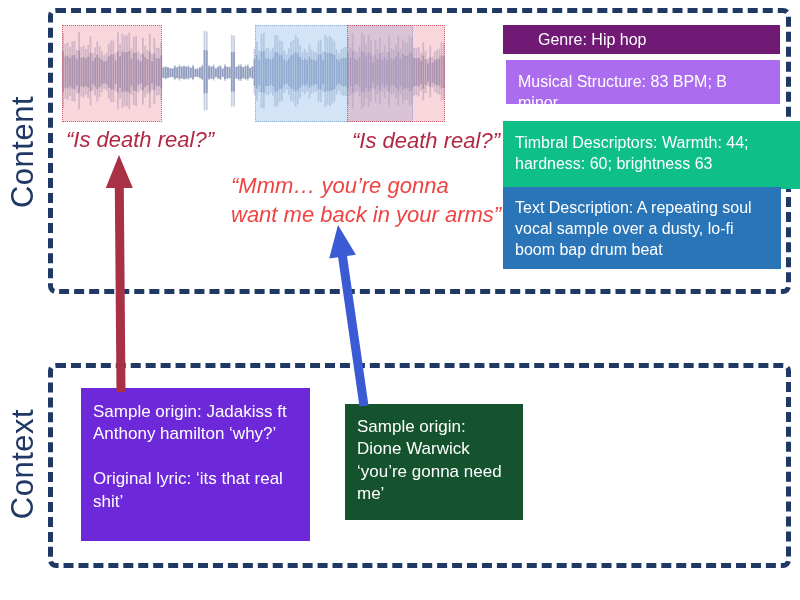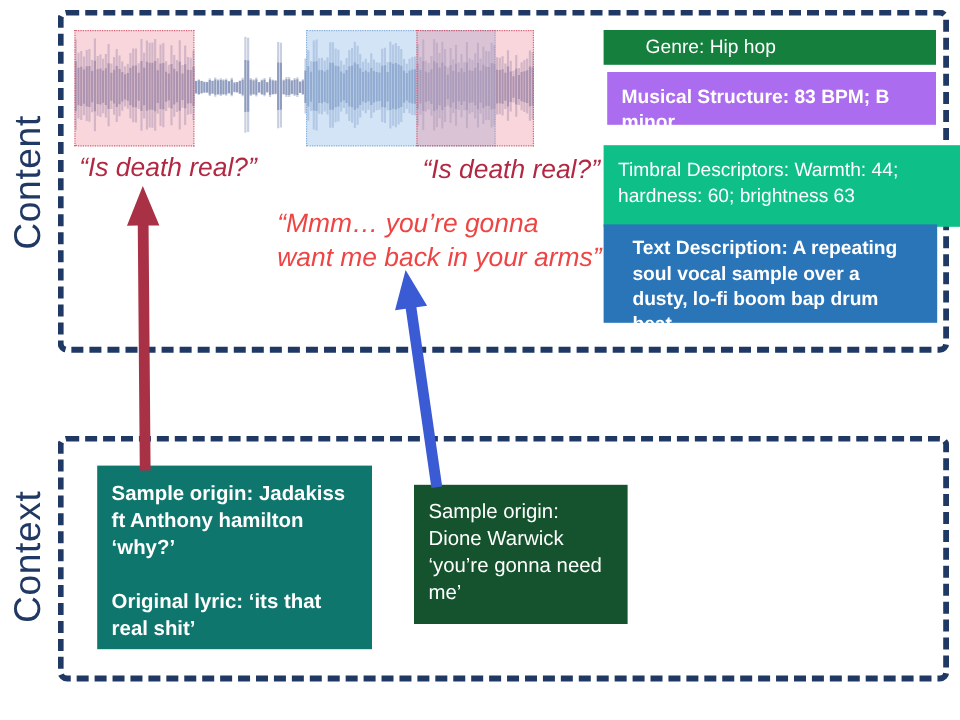--- a/index.html
+++ b/index.html
@@ -21,23 +21,23 @@
   .wave-region.red{background:rgba(233,128,142,0.32);border:1px dotted rgba(205,80,100,0.85);}
   .wave-region.blue{background:rgba(148,190,234,0.42);border:1px dotted rgba(130,170,215,0.9);}
 
   .lyric{position:absolute;font-style:italic;font-size:22px;}
   #red-lyric-1{left:66px;top:127px;}
   #red-lyric-2{left:352px;top:128px;}
   #blue-lyric{left:231px;top:172px;white-space:pre-line;line-height:1.3;}
 
   .attr-box{position:absolute;box-sizing:border-box;color:#ffffff;font-size:16px;line-height:1.32;}
   #box-genre{left:503px;top:25px;width:277px;height:29px;padding:4px 12px;}
-  #box-structure{left:506px;top:60px;width:274px;height:44px;padding:11px 12px;font-weight:bold;}
+  #box-structure{left:506px;top:60px;width:274px;height:44px;padding:11px 12px;}
   #box-timbral{left:503px;top:108px;width:310px;height:68px;padding:11px 12px;margin-top:13px;}
-  #box-textdesc{left:503px;top:187px;width:278px;height:82px;padding:10px 24px;font-weight:bold;}
+  #box-textdesc{left:503px;top:187px;width:278px;height:82px;padding:10px 12px;}
 
   .ctx-box{position:absolute;box-sizing:border-box;color:#ffffff;font-size:17px;line-height:1.32;
            padding:13px 12px;white-space:pre-line;}
   #box-jadakiss{left:81px;top:388px;width:229px;height:153px;}
   #box-warwick{left:345px;top:404px;width:178px;height:116px;padding:12px;}
   #box-dilla{left:590px;top:395px;width:187px;height:138px;font-size:19px;line-height:1.3;
              display:flex;align-items:center;justify-content:center;text-align:center;
              padding:8px;white-space:normal;}
 
   #arrows{position:absolute;left:0;top:0;width:800px;height:600px;pointer-events:none;}
@@ -61,26 +61,26 @@
   <div class="wave-region red" style="left: 0%; width: 26.1%;"></div>
       <div class="wave-region blue" style="left: 50.4%; width: 41.2%;"></div>
       <div class="wave-region red" style="left: 74.4%; width: 25.6%;"></div>
     </div>
 
   <div class="lyric" id="red-lyric-1" style="color: rgb(178, 40, 67);">“Is death real?”</div>
   <div class="lyric" id="red-lyric-2" style="color: rgb(178, 40, 67);">“Is death real?”</div>
   <div class="lyric" id="blue-lyric" style="color: #ef4444;">“Mmm… you’re gonna
 want me back in your arms”</div>
 
-  <div class="attr-box" id="box-genre" style="background-color: #15803d; padding-left: 35px;">Genre: Hip hop</div>
+  <div class="attr-box" id="box-genre" style="background-color: #701a75; padding-left: 35px;">Genre: Hip hop</div>
   <div class="attr-box" id="box-structure" style="background-color: rgb(172, 108, 239);">Musical Structure: 83 BPM; B minor</div>
   <div class="attr-box" id="box-timbral" style="background-color: rgb(15, 191, 136);">Timbral Descriptors: Warmth: 44; hardness: 60; brightness 63</div>
   <div class="attr-box" id="box-textdesc" style="background-color: rgb(42, 117, 184);">Text Description: A repeating soul vocal sample over a dusty, lo-fi boom bap drum beat</div>
 
-  <div class="ctx-box" id="box-jadakiss" style="background-color: #0f766e; font-weight: bold;">Sample origin: Jadakiss ft Anthony hamilton ‘why?’
+  <div class="ctx-box" id="box-jadakiss" style="background-color: #6d28d9;">Sample origin: Jadakiss ft Anthony hamilton ‘why?’
 
 Original lyric: ‘its that real shit’</div>
   <div class="ctx-box" id="box-warwick" style="background-color: #14532d;">Sample origin: Dione Warwick ‘you’re gonna need me’</div>
 
   <svg id="arrows" viewBox="0 0 800 600">
       <polygon points="119.0,155.0 132.8,187.9 123.8,188.0 125.5,392.0 116.5,392.0 114.8,188.0 105.8,188.1" fill="#A93145"></polygon>
       <polygon points="338.0,225.0 355.9,254.8 347.0,256.0 368.5,405.4 359.5,406.6 338.1,257.3 329.2,258.6" fill="#3A5BD3"></polygon>
     </svg>
 
 </div>

